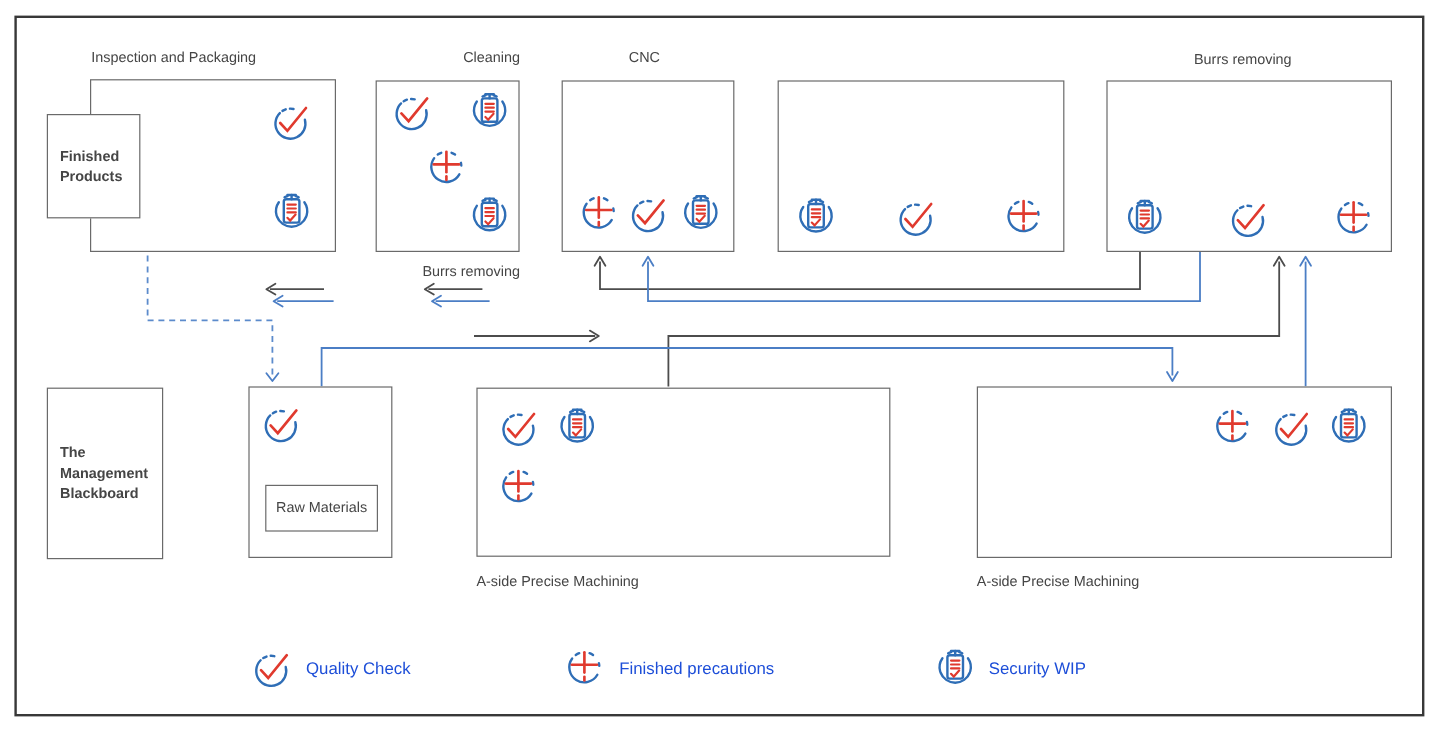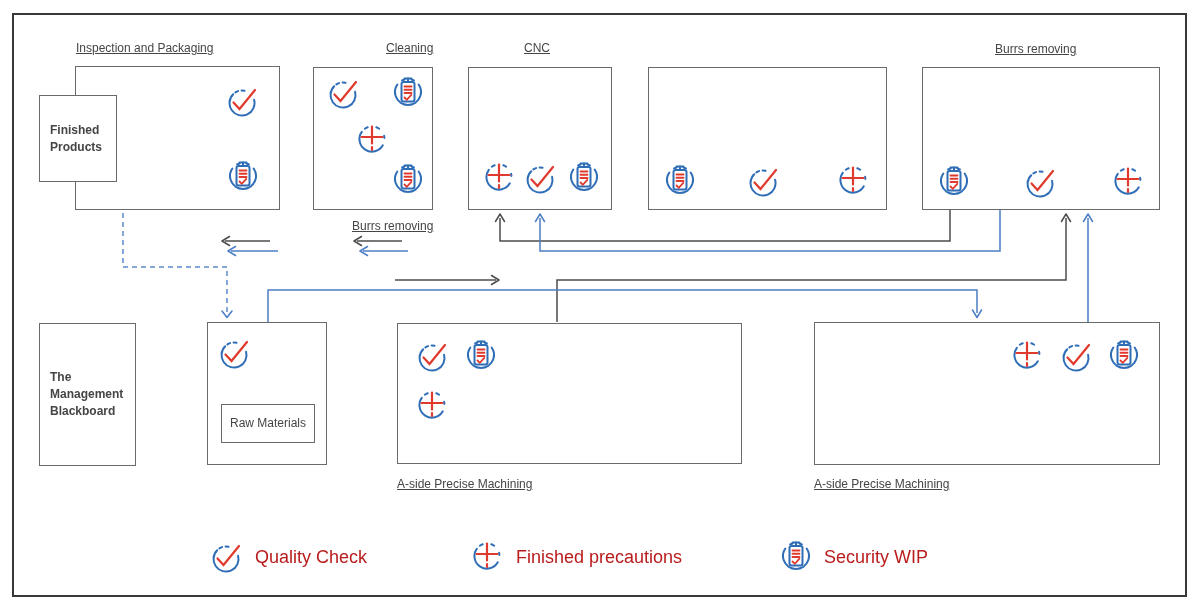--- a/index.html
+++ b/index.html
@@ -14,35 +14,35 @@
   .station{
     position:absolute;border:1px solid var(--border,#6a6a6a);background:#fff;box-sizing:border-box;
   }
   .inner-box{
     position:absolute;border:1px solid var(--border,#6a6a6a);background:#fff;box-sizing:border-box;
     display:flex;align-items:center;font-size:12px;line-height:17px;color:var(--text,#454545);
   }
   .inner-box.pad-left{padding-left:10px;font-weight:bold;}
   .inner-box.centered{justify-content:center;text-align:left;}
   .lbl{
-    position:absolute;font-size:12px;line-height:14px;color:var(--text,#454545);white-space:nowrap;text-decoration:underline;
+    position:absolute;font-size:12px;line-height:14px;color:var(--text,#454545);white-space:nowrap;
   }
   .lbl.centered{text-align:left;white-space:normal;}
   .icon-slot{position:absolute;width:36px;height:36px;display:block;}
   .icon-slot svg{display:block;}
   .connector-layer{position:absolute;left:0;top:0;pointer-events:none;}
   .ln{fill:none;stroke-width:1.5;}
   .hd{fill:none;stroke-width:1.5;stroke-linecap:round;stroke-linejoin:round;}
   .dark{stroke:var(--line-dark,#4c4c4c);}
   .blue{stroke:var(--line-blue,#4b7ec5);}
   .dash{stroke:var(--dashed-blue,#5c8bcc);stroke-dasharray:5 4;}
   .ib{stroke:var(--blue,#2f6eb6);fill:none;stroke-width:2;stroke-linecap:round;}
   .ir{stroke:var(--red,#e03a2e);fill:none;stroke-width:2.2;stroke-linecap:round;}
   .legend-label{
-    position:absolute;font-size:18px;line-height:36px;color:#b91c1c;white-space:nowrap;
+    position:absolute;font-size:14px;line-height:36px;color:#1d4ed8;white-space:nowrap;
   }
 </style>
 </head>
 <body>
 
 <div class="canvas">
 
   <svg width="0" height="0" style="position:absolute" aria-hidden="true">
     <defs>
       <symbol id="sym-quality-check" viewBox="0 0 36 36">

